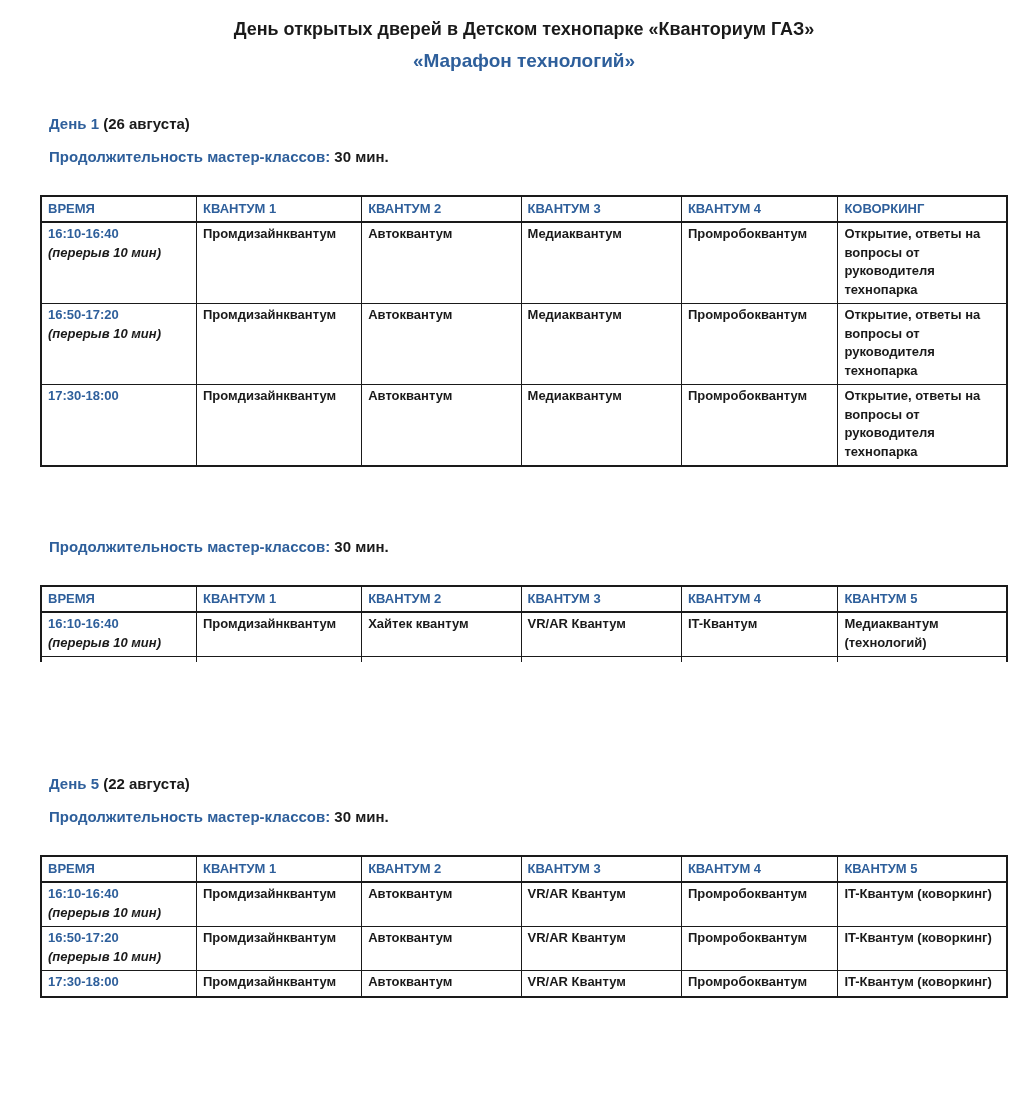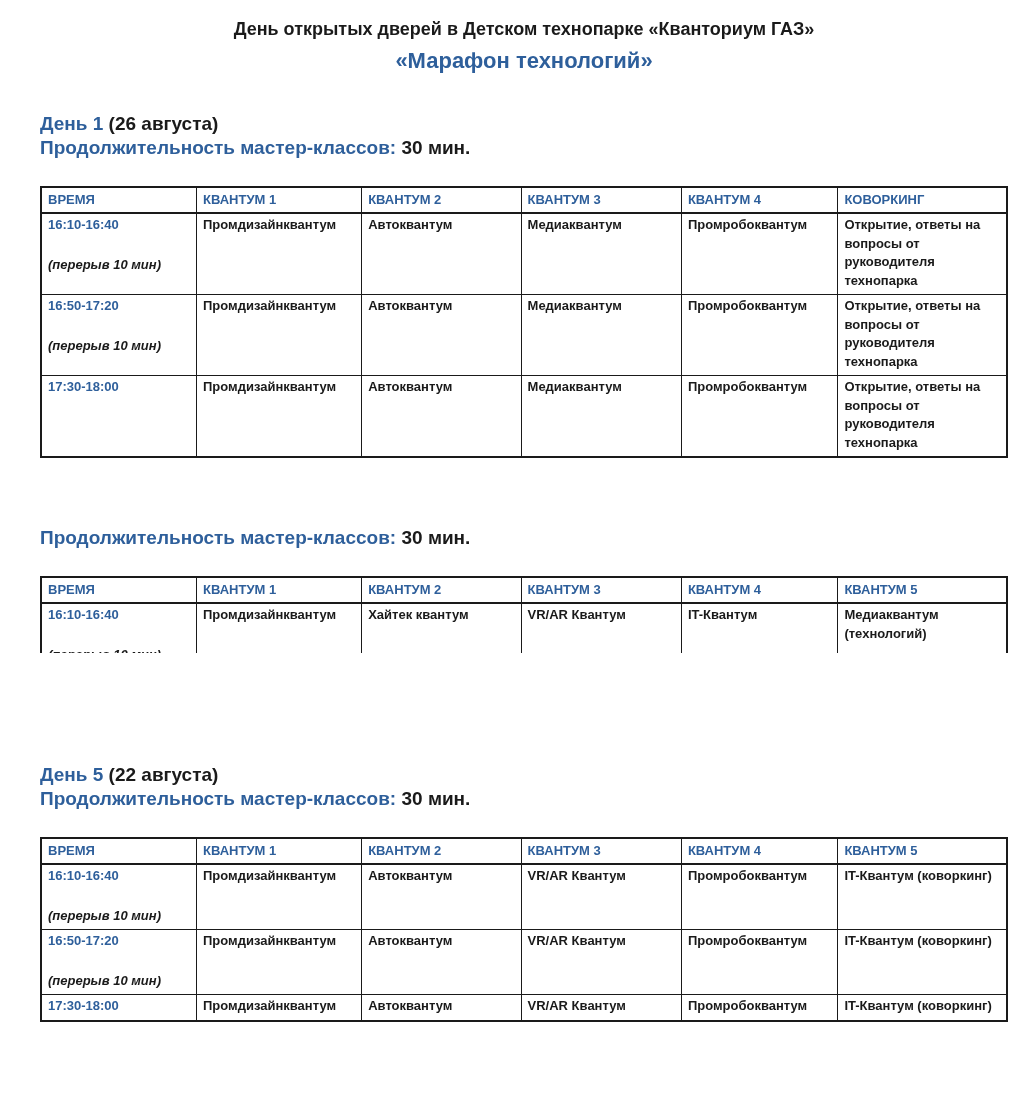--- a/index.html
+++ b/index.html
@@ -9,27 +9,27 @@
     width:1034px; height:1107px;
     background:#ffffff;
     color:var(--ink);
     font-family:"Liberation Sans", sans-serif;
     font-weight:bold;
     overflow:hidden;
   }
   .doc{ padding:18px 26px 16px 40px; }
 
   .title{ font-size:18px; line-height:22px; text-align:center; }
-  .subtitle{ font-size:22px; line-height:22px; text-align:center; margin-top:10px; color:var(--blue); }
+  .subtitle{ font-size:19px; line-height:22px; text-align:center; margin-top:10px; color:var(--blue); }
 
   .day-section.day-0{ margin-top:40px; }
   .day-section.day-1{ margin-top:68px; }
   .day-section.day-2{ margin-top:110px; }
 
-  .day-heading{ margin:0; font-size:19px; line-height:24px; }
+  .day-heading{ margin:9px; font-size:15px; line-height:24px; }
   .accent{ color:var(--blue); }
 
   .table-wrapper{ margin-top:26px; }
   .table-wrapper.clip{ height:77px; overflow:hidden; }
 
   table.schedule{
     width:100%;
     border-collapse:collapse;
     table-layout:fixed;
     border:2px solid var(--ink);
@@ -45,21 +45,21 @@
     padding:3px 6px;
     line-height:18px;
     border-bottom:2.5px solid var(--ink);
     font-weight:bold;
   }
   .schedule td{
     padding:2px 6px 4px;
     line-height:18.5px;
   }
   .time-value{ color:var(--blue); }
-  .time-note{ font-style:italic;margin-top:21px; }
+  .time-note{ font-style:italic; }
   tr.stub td{ height:30px; }
 </style>
 </head>
 <body>
 
 <div class="doc">
   <div class="title">День открытых дверей в Детском технопарке «Кванториум ГАЗ»</div>
   <div class="subtitle">«Марафон технологий»</div>
   <div id="sections">
       <section class="day-section day-0">

